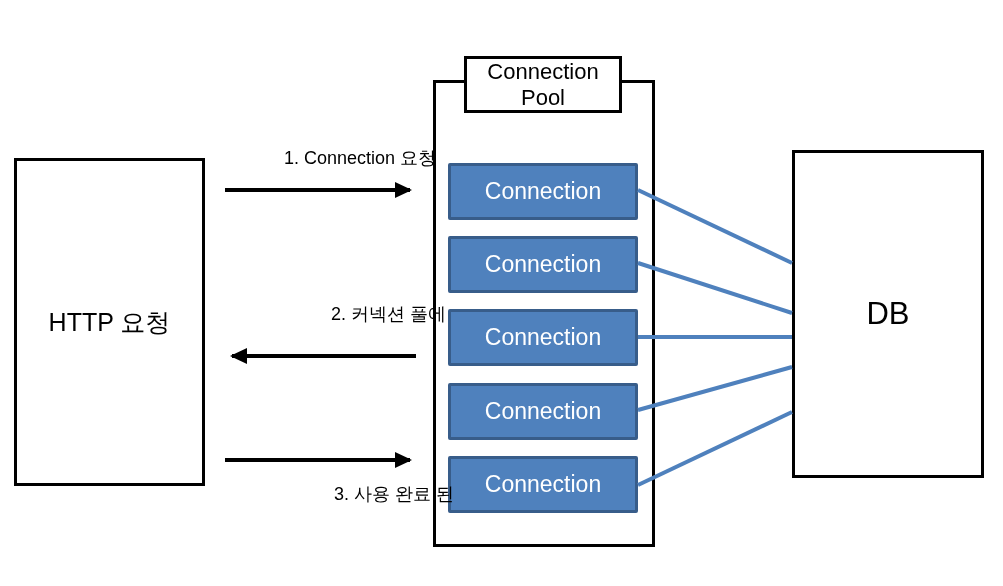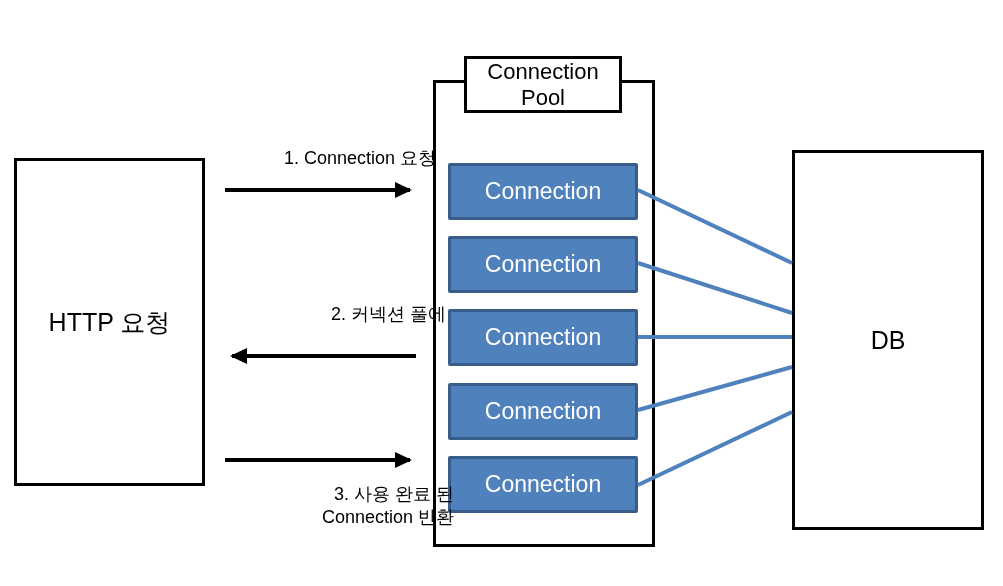--- a/index.html
+++ b/index.html
@@ -16,21 +16,21 @@
     position: absolute;
     border: 3px solid #000000;
     background: #ffffff;
     box-sizing: border-box;
     display: flex;
     align-items: center;
     justify-content: center;
     text-align: center;
   }
   #http-box   { left: 14px;  top: 158px; width: 191px; height: 328px; font-size: 25px; z-index: 2; }
-  #db-box     { left: 792px; top: 150px; width: 192px; height: 380px; font-size: 25px; z-index: 2; }
+  #db-box     { left: 792px; top: 150px; width: 192px; height: 328px; font-size: 31px; z-index: 2; }
   #pool-container { left: 433px; top: 80px; width: 222px; height: 467px; z-index: 1; }
   #pool-title {
     left: 464px; top: 56px; width: 158px; height: 57px;
     font-size: 22px; line-height: 26px; z-index: 4;
     flex-direction: column;
   }
   .conn-box {
     position: absolute;
     left: 448px;
     width: 190px;
@@ -126,16 +126,15 @@
   </svg>
 
   <div class="arrow-label" id="arrow-label-1">
     <div>1. Connection 요청</div>
   </div>
   <div class="arrow-label" id="arrow-label-2">
     <div>2. 커넥션 풀에</div>
   </div>
   <div class="arrow-label" id="arrow-label-3">
     <div>3. 사용 완료 된</div>
-    <div>Connection 반환</div>
   </div>
 
 </div>
 
 </body></html>

